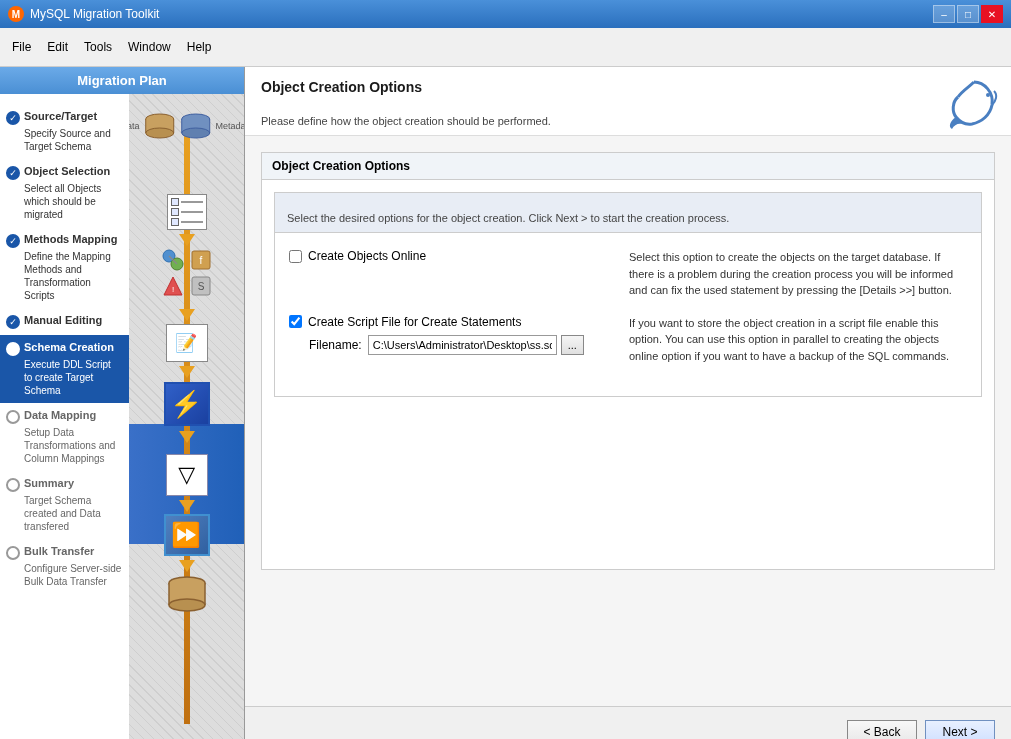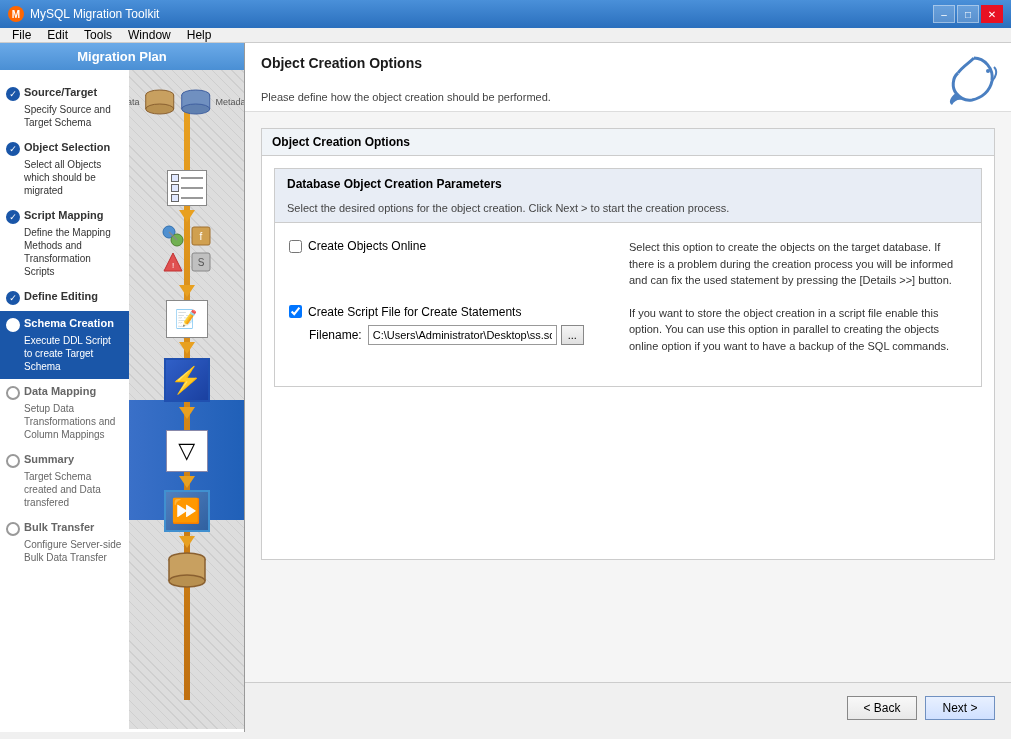--- a/index.html
+++ b/index.html
@@ -36,21 +36,21 @@
       color: white;
       font-size: 10px;
       cursor: pointer;
       display: flex; align-items: center; justify-content: center;
     }
     .title-btn.close { background: #e81123; border-color: #e81123; }
     
     
     .menu-bar {
       background: #f0f0f0;
-      height: 15px;
+      height: 39px;
       display: flex;
       align-items: center;
       padding: 0 4px;
       border-bottom: 1px solid #ccc;
     }
     .menu-item {
       padding: 2px 8px;
       font-size: 12px;
       cursor: pointer;
     }
@@ -293,29 +293,29 @@
           <div class="step-header">
             <div class="step-icon completed">✓</div>
             <div class="step-title">Object Selection</div>
           </div>
           <div class="step-desc">Select all Objects which should be migrated</div>
         </div>
 
         <div class="step-item completed">
           <div class="step-header">
             <div class="step-icon completed">✓</div>
-            <div class="step-title">Script Mapping</div>
+            <div class="step-title">Methods Mapping</div>
           </div>
           <div class="step-desc">Define the Mapping Methods and Transformation Scripts</div>
         </div>
 
         <div class="step-item completed">
           <div class="step-header">
             <div class="step-icon completed">✓</div>
-            <div class="step-title">Define Editing</div>
+            <div class="step-title">Manual Editing</div>
           </div>
         </div>
 
         <div class="step-item active">
           <div class="step-header">
             <div class="step-icon active">●</div>
             <div class="step-title">Schema Creation</div>
           </div>
           <div class="step-desc">Execute DDL Script to create Target Schema</div>
         </div>
@@ -490,21 +490,20 @@
 
     <div class="content-body">
 
       <div style="border:1px solid #ccc; background:white; padding:0;">
         <div style="padding:6px 10px; background:#f0f4f8; border-bottom:1px solid #ccc;">
           <span style="font-size:12px; font-weight:bold;">Object Creation Options</span>
         </div>
 
         <div style="margin:12px; border:1px solid #ccc; background:white;">
           <div style="background:#e8edf5; padding:8px 12px; border-bottom:1px solid #ccc;">
-            <div style="font-weight:bold; font-size:12px;">Database Object Creation Parameters</div>
             <div style="font-size:11px; color:#444; margin-top:11px;">Select the desired options for the object creation. Click Next &gt; to start the creation process.</div>
           </div>
 
           <div style="padding:16px 14px;">
 
             <div class="option-row">
               <div class="option-left">
                 <label class="checkbox-label">
                   <input type="checkbox" class="checkbox-input" style="">
                   <span>Create Objects Online</span>

